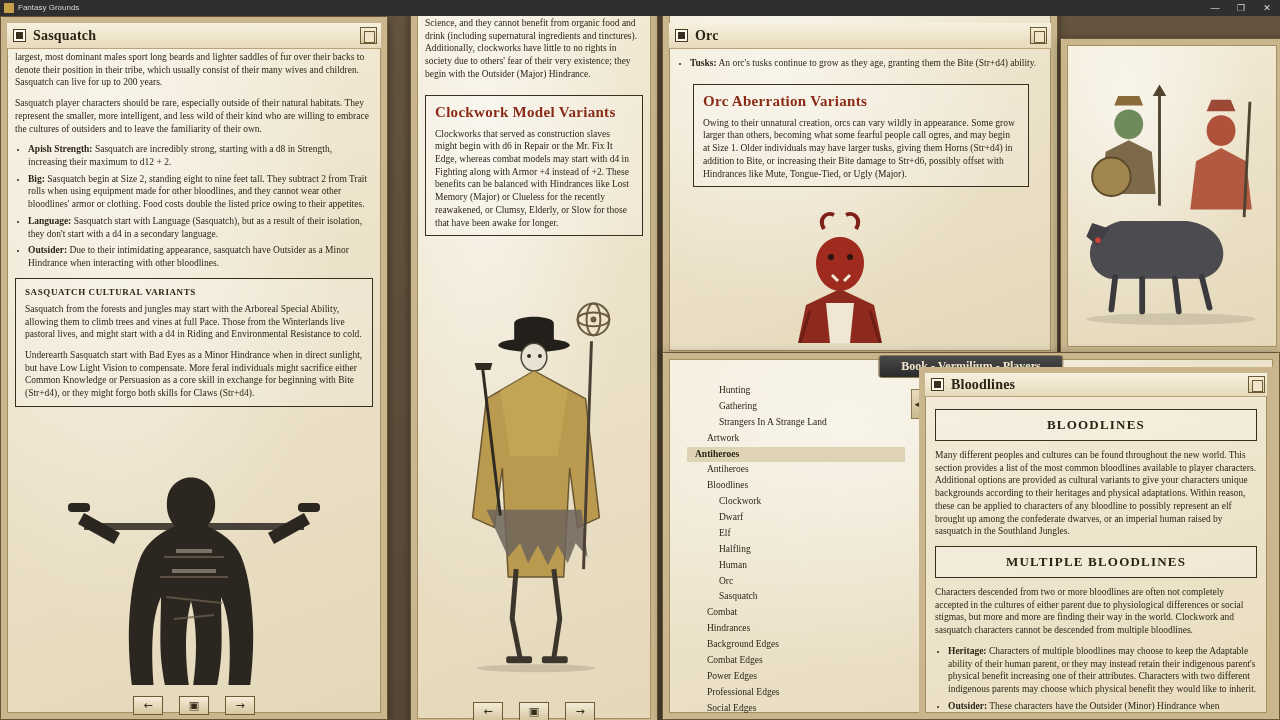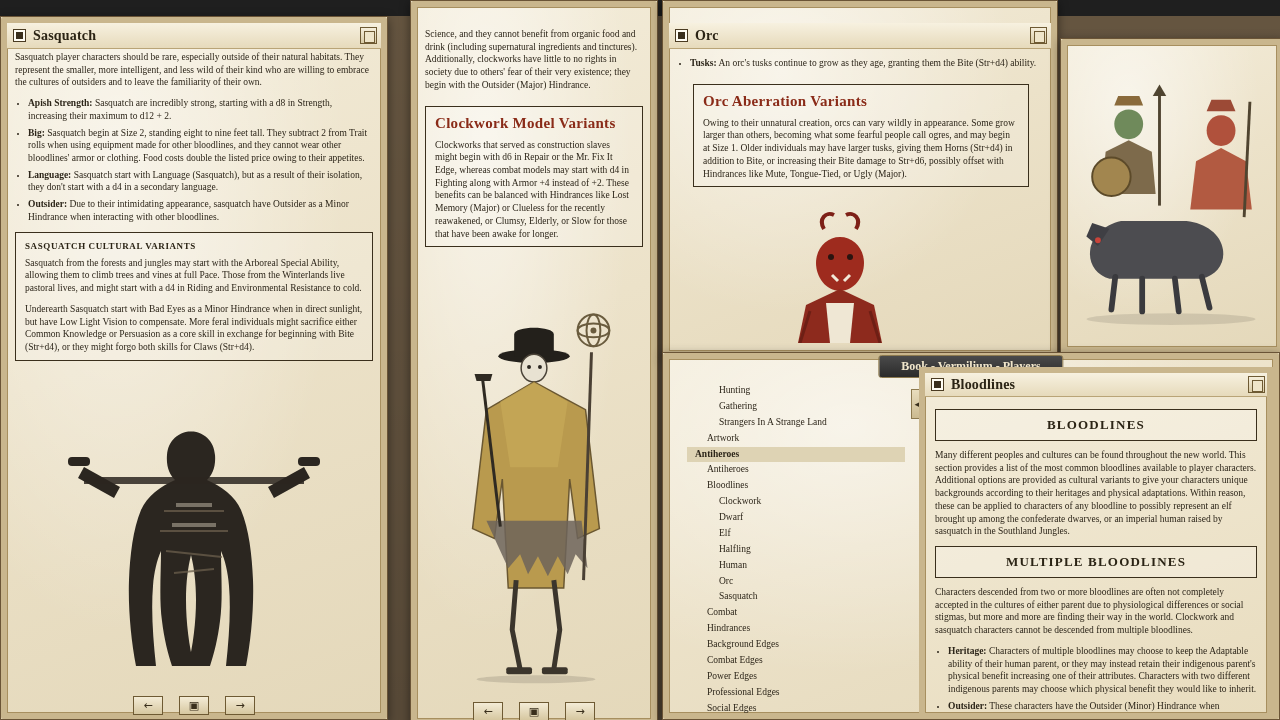--- a/index.html
+++ b/index.html
@@ -240,35 +240,45 @@
     border: 1px solid #8d7a4f;
     display: flex; align-items: center; justify-content: center;
     font-size: 9px; color: #3a2f1c;
   }
 </style>
 </head>
 <body>
 
 <div id="app">
 
+  <div class="os-titlebar">
+    <span class="os-icon"></span>
+    <span>Fantasy Grounds</span>
+    <div class="os-controls">
+      <div>—</div>
+      <div>❐</div>
+      <div class="close">✕</div>
+    </div>
+  </div>
 
   <div class="desktop">
 
     <div class="fg-window" id="win-sasquatch" style="top:0;">
       <div class="fg-parchment"></div>
       <div class="fg-edge"></div>
       <div class="fg-edge-inner"></div>
 
       <div class="fg-titlebar">
         <span class="fg-title-icon"></span>
         <span class="fg-title-text">Sasquatch</span>
         <span class="fg-title-btn"></span>
       </div>
 
       <div class="fg-body bk" style="top:34px; bottom:34px;">
+        <p>largest, most dominant males sport long beards and lighter saddles of fur over their backs to denote their position in their tribe, which usually consist of their many wives and children. Sasquatch can live for up to 200 years.</p>
         <p>Sasquatch player characters should be rare, especially outside of their natural habitats. They represent the smaller, more intelligent, and less wild of their kind who are willing to embrace the cultures of outsiders and to leave the familiarity of their own.</p>
         <ul>
           <li><b>Apish Strength:</b><span> Sasquatch are incredibly strong, starting with a d8 in Strength, increasing their maximum to d12 + 2.</span></li>
           <li><b>Big:</b><span> Sasquatch begin at Size 2, standing eight to nine feet tall. They subtract 2 from Trait rolls when using equipment made for other bloodlines, and they cannot wear other bloodlines' armor or clothing. Food costs double the listed price owing to their appetites.</span></li>
           <li><b>Language:</b><span> Sasquatch start with Language (Sasquatch), but as a result of their isolation, they don't start with a d4 in a secondary language.</span></li>
           <li><b>Outsider:</b><span> Due to their intimidating appearance, sasquatch have Outsider as a Minor Hindrance when interacting with other bloodlines.</span></li>
         </ul>
 
         <div class="sidebox">
           <div class="sidebox-title">Sasquatch Cultural Variants</div>
@@ -305,21 +315,21 @@
         <div class="navbtn">▣</div>
         <div class="navbtn">→</div>
       </div>
     </div>
 
     <div class="fg-window" id="win-clockwork" style="top:-16px;">
       <div class="fg-parchment"></div>
       <div class="fg-edge"></div>
       <div class="fg-edge-inner"></div>
 
-      <div class="fg-body bk" style="top:27px; bottom:34px;">
+      <div class="fg-body bk" style="top:16px; bottom:34px;">
         <p>Science, and they cannot benefit from organic food and drink (including supernatural ingredients and tinctures). Additionally, clockworks have little to no rights in society due to others' fear of their very existence; they begin with the Outsider (Major) Hindrance.</p>
 
         <div class="sidebox" style="margin-top:14px;">
           <div class="sidebox-title-big">Clockwork Model Variants</div>
           <p style="margin-bottom:0;">Clockworks that served as construction slaves might begin with d6 in Repair or the Mr. Fix It Edge, whereas combat models may start with d4 in Fighting along with Armor +4 instead of +2. These benefits can be balanced with Hindrances like Lost Memory (Major) or Clueless for the recently reawakened, or Clumsy, Elderly, or Slow for those that have been awake for longer.</p>
         </div>
 
         <div class="art" style="height:410px; margin-top:34px;">
           <svg viewBox="0 0 220 410" width="100%" height="100%" preserveAspectRatio="xMidYMid meet">
 

